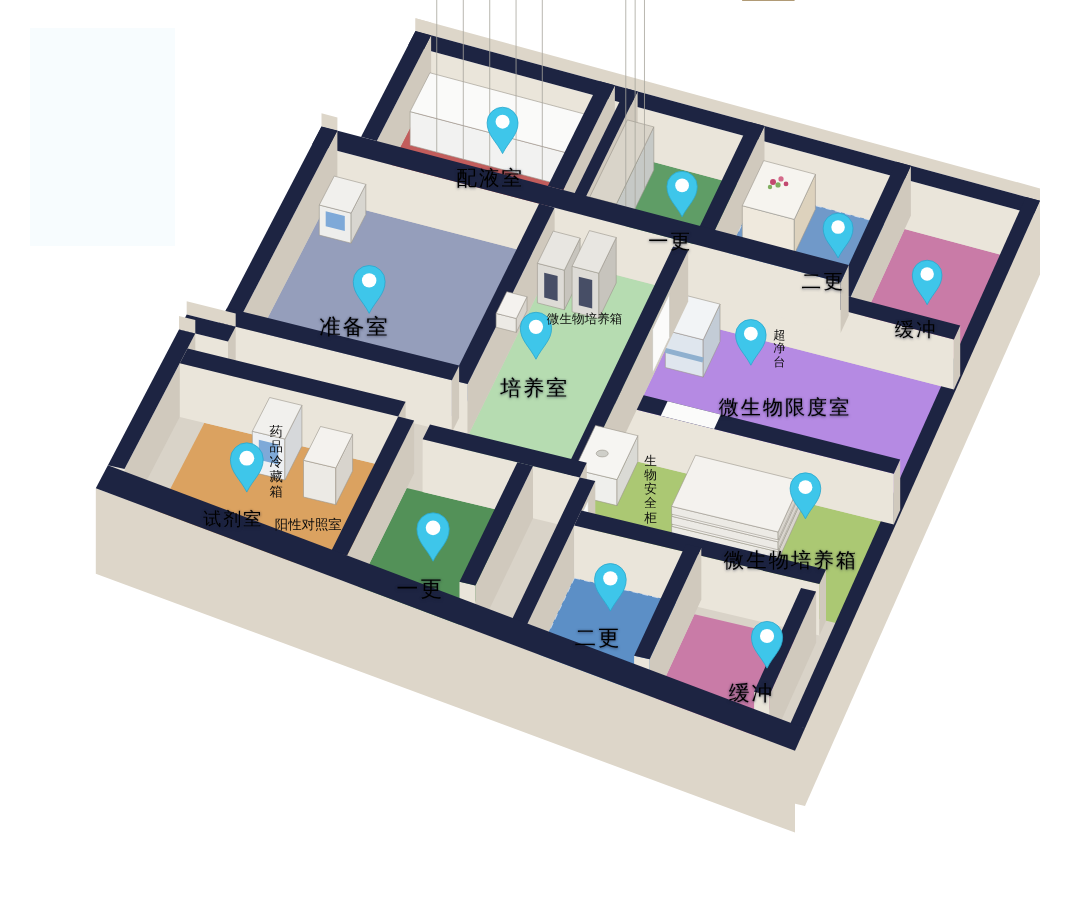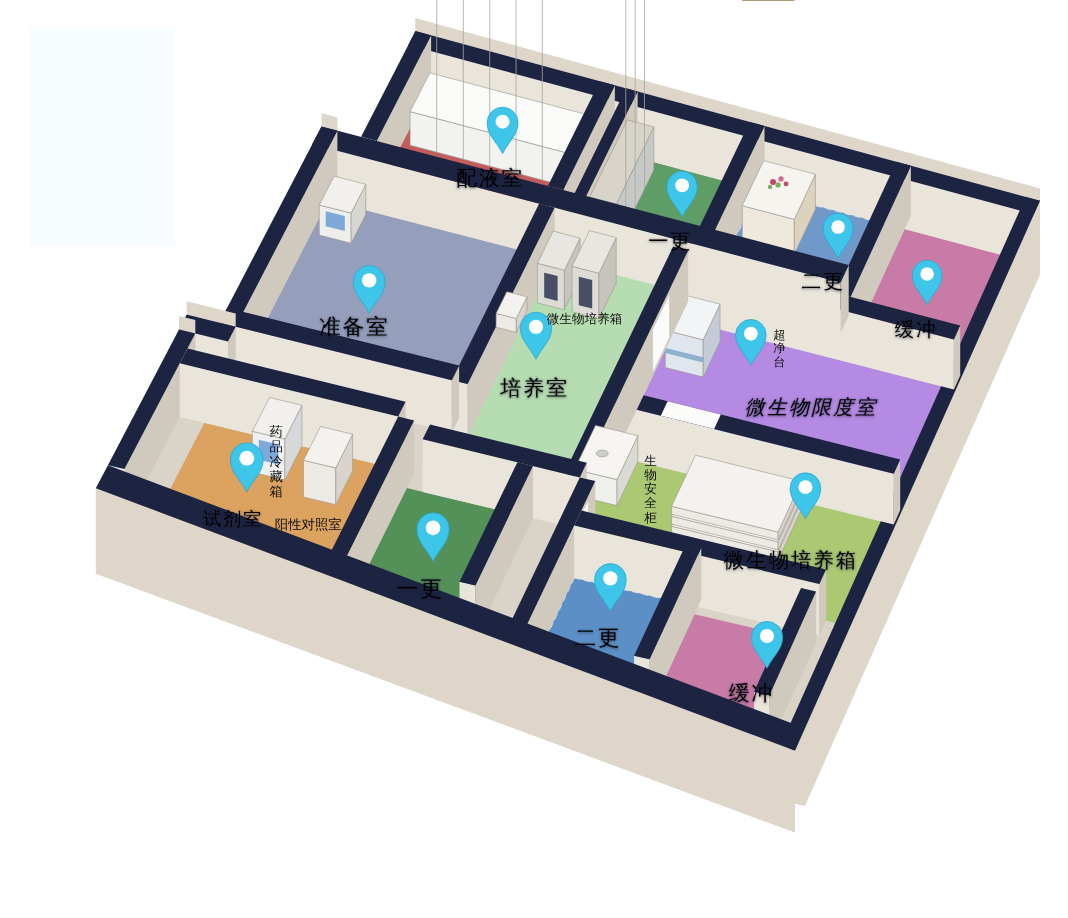--- a/index.html
+++ b/index.html
@@ -333,21 +333,21 @@
         <path d="M 767.022867158031 668.2013773630327 C 760.7827976948854 655.7212384367416 751.422693500167 649.4811689735961 751.422693500167 637.001030047305 A 15.600173657863882 15.600173657863882 0 1 1 782.6230408158949 637.001030047305 C 782.6230408158949 649.4811689735961 773.2629366211766 655.7212384367416 767.022867158031 668.2013773630327 Z" fill="#3ec6ea" stroke="#29a7cd" stroke-width="0.8"></path>
         <circle cx="767.022867158031" cy="635.961018470114" r="7.072078724898294" fill="#ffffff"></circle>
       </g>
     </svg>
   <div id="label-layer">
       <div class="room-label" style="left: 490.209px; top: 178.288px; font-size: 20.6px;">配液室</div>
       <div class="room-label" style="left: 354.38px; top: 326px; font-size: 21.5px;">准备室</div>
       <div class="room-label" style="left: 670.3px; top: 241.383px; font-size: 20.1px;">一更</div>
       <div class="room-label" style="left: 823.131px; top: 281.345px; font-size: 19.7px;">二更</div>
       <div class="room-label" style="left: 916.152px; top: 328.999px; font-size: 19.4px;">缓冲</div>
-      <div class="room-label" style="left: 811px; top: 406.952px; font-size: 20.1px; font-style: italic;">微生物限度室</div>
+      <div class="room-label" style="left: 785px; top: 406.952px; font-size: 20.1px;">微生物限度室</div>
       <div class="room-label" style="left: 521.818px; top: 388.26px; font-size: 21px; margin-left: 13px;">培养室</div>
       <div class="room-label" style="left: 233.288px; top: 518.633px; font-size: 18px;">试剂室</div>
       <div class="room-label" style="left: 420.173px; top: 587.615px; font-size: 21.8px;">一更</div>
       <div class="room-label" style="left: 598.079px; top: 637.267px; font-size: 21.3px;">二更</div>
       <div class="room-label" style="left: 791.021px; top: 559.714px; font-size: 20.4px;">微生物培养箱</div>
       <div class="room-label" style="left: 751.428px; top: 693.405px; font-size: 20.8px;">缓冲</div>
       <div class="equip-label" style="left: 568.6px; top: 318.933px; font-size: 12.6px; margin-left: 16px;">微生物培养箱</div>
       <div class="equip-label" style="left: 779.43px; top: 348.714px; font-size: 12.2px;">超
 净
 台</div>

